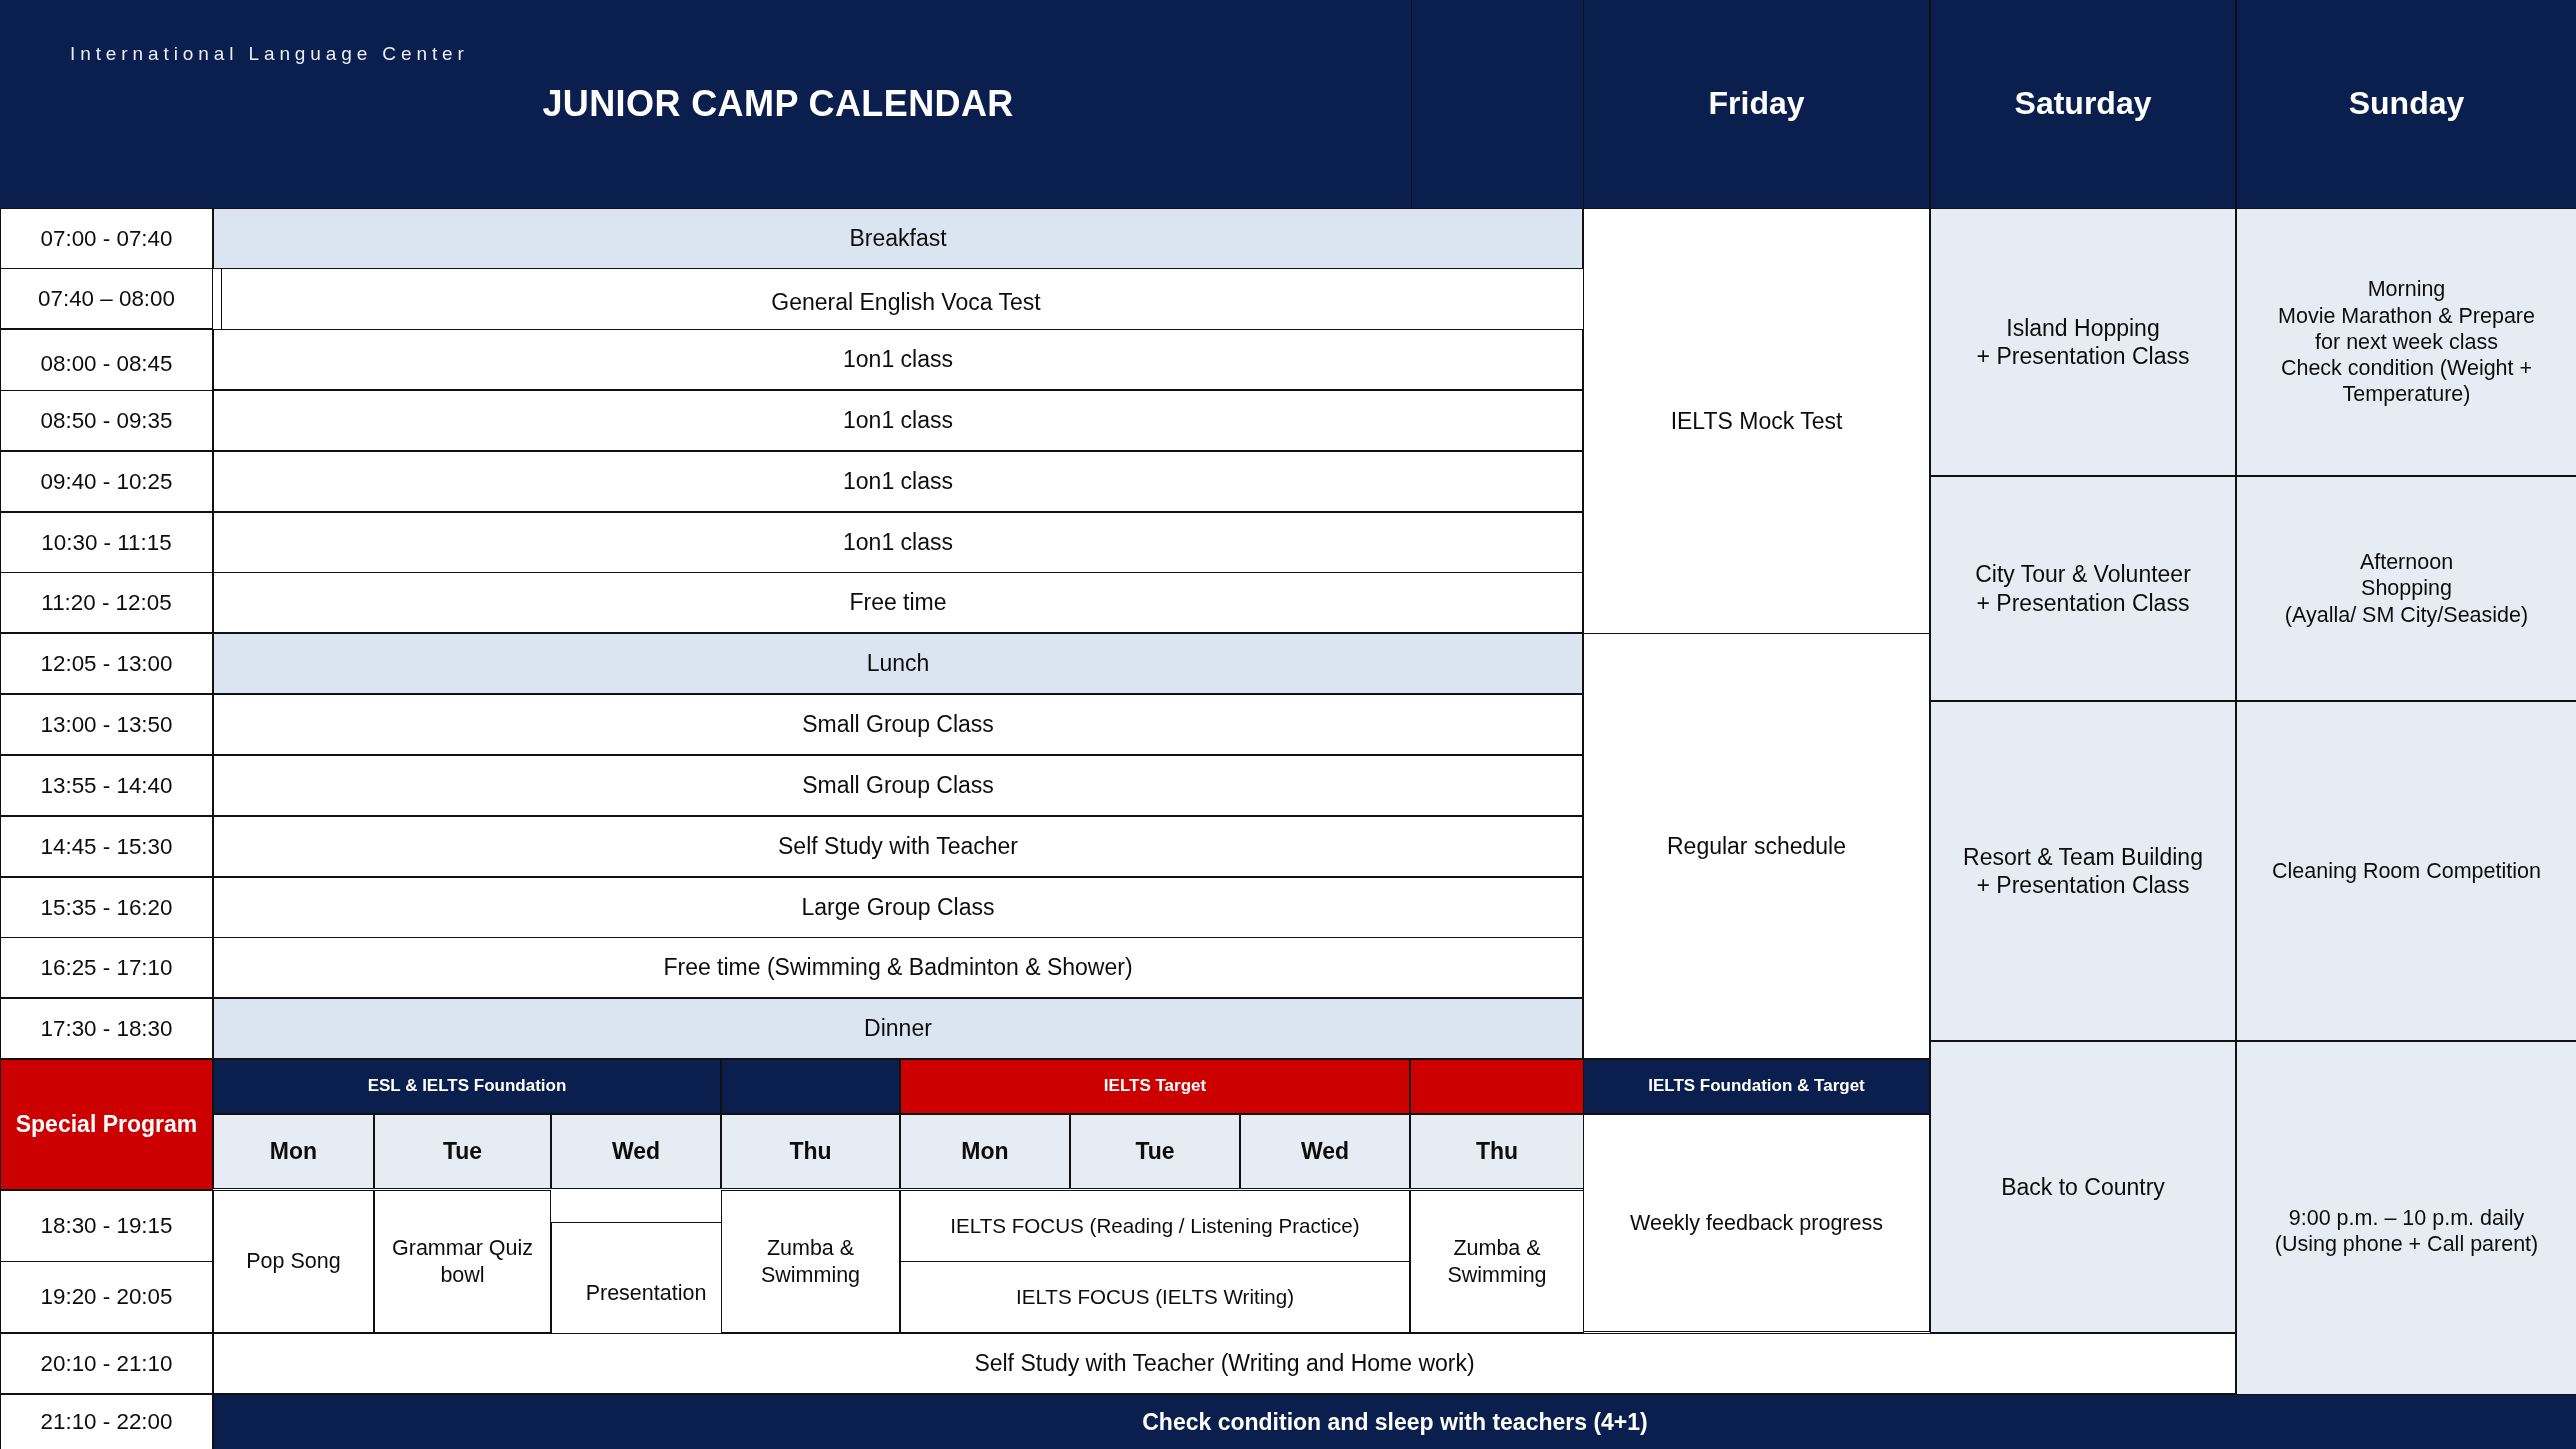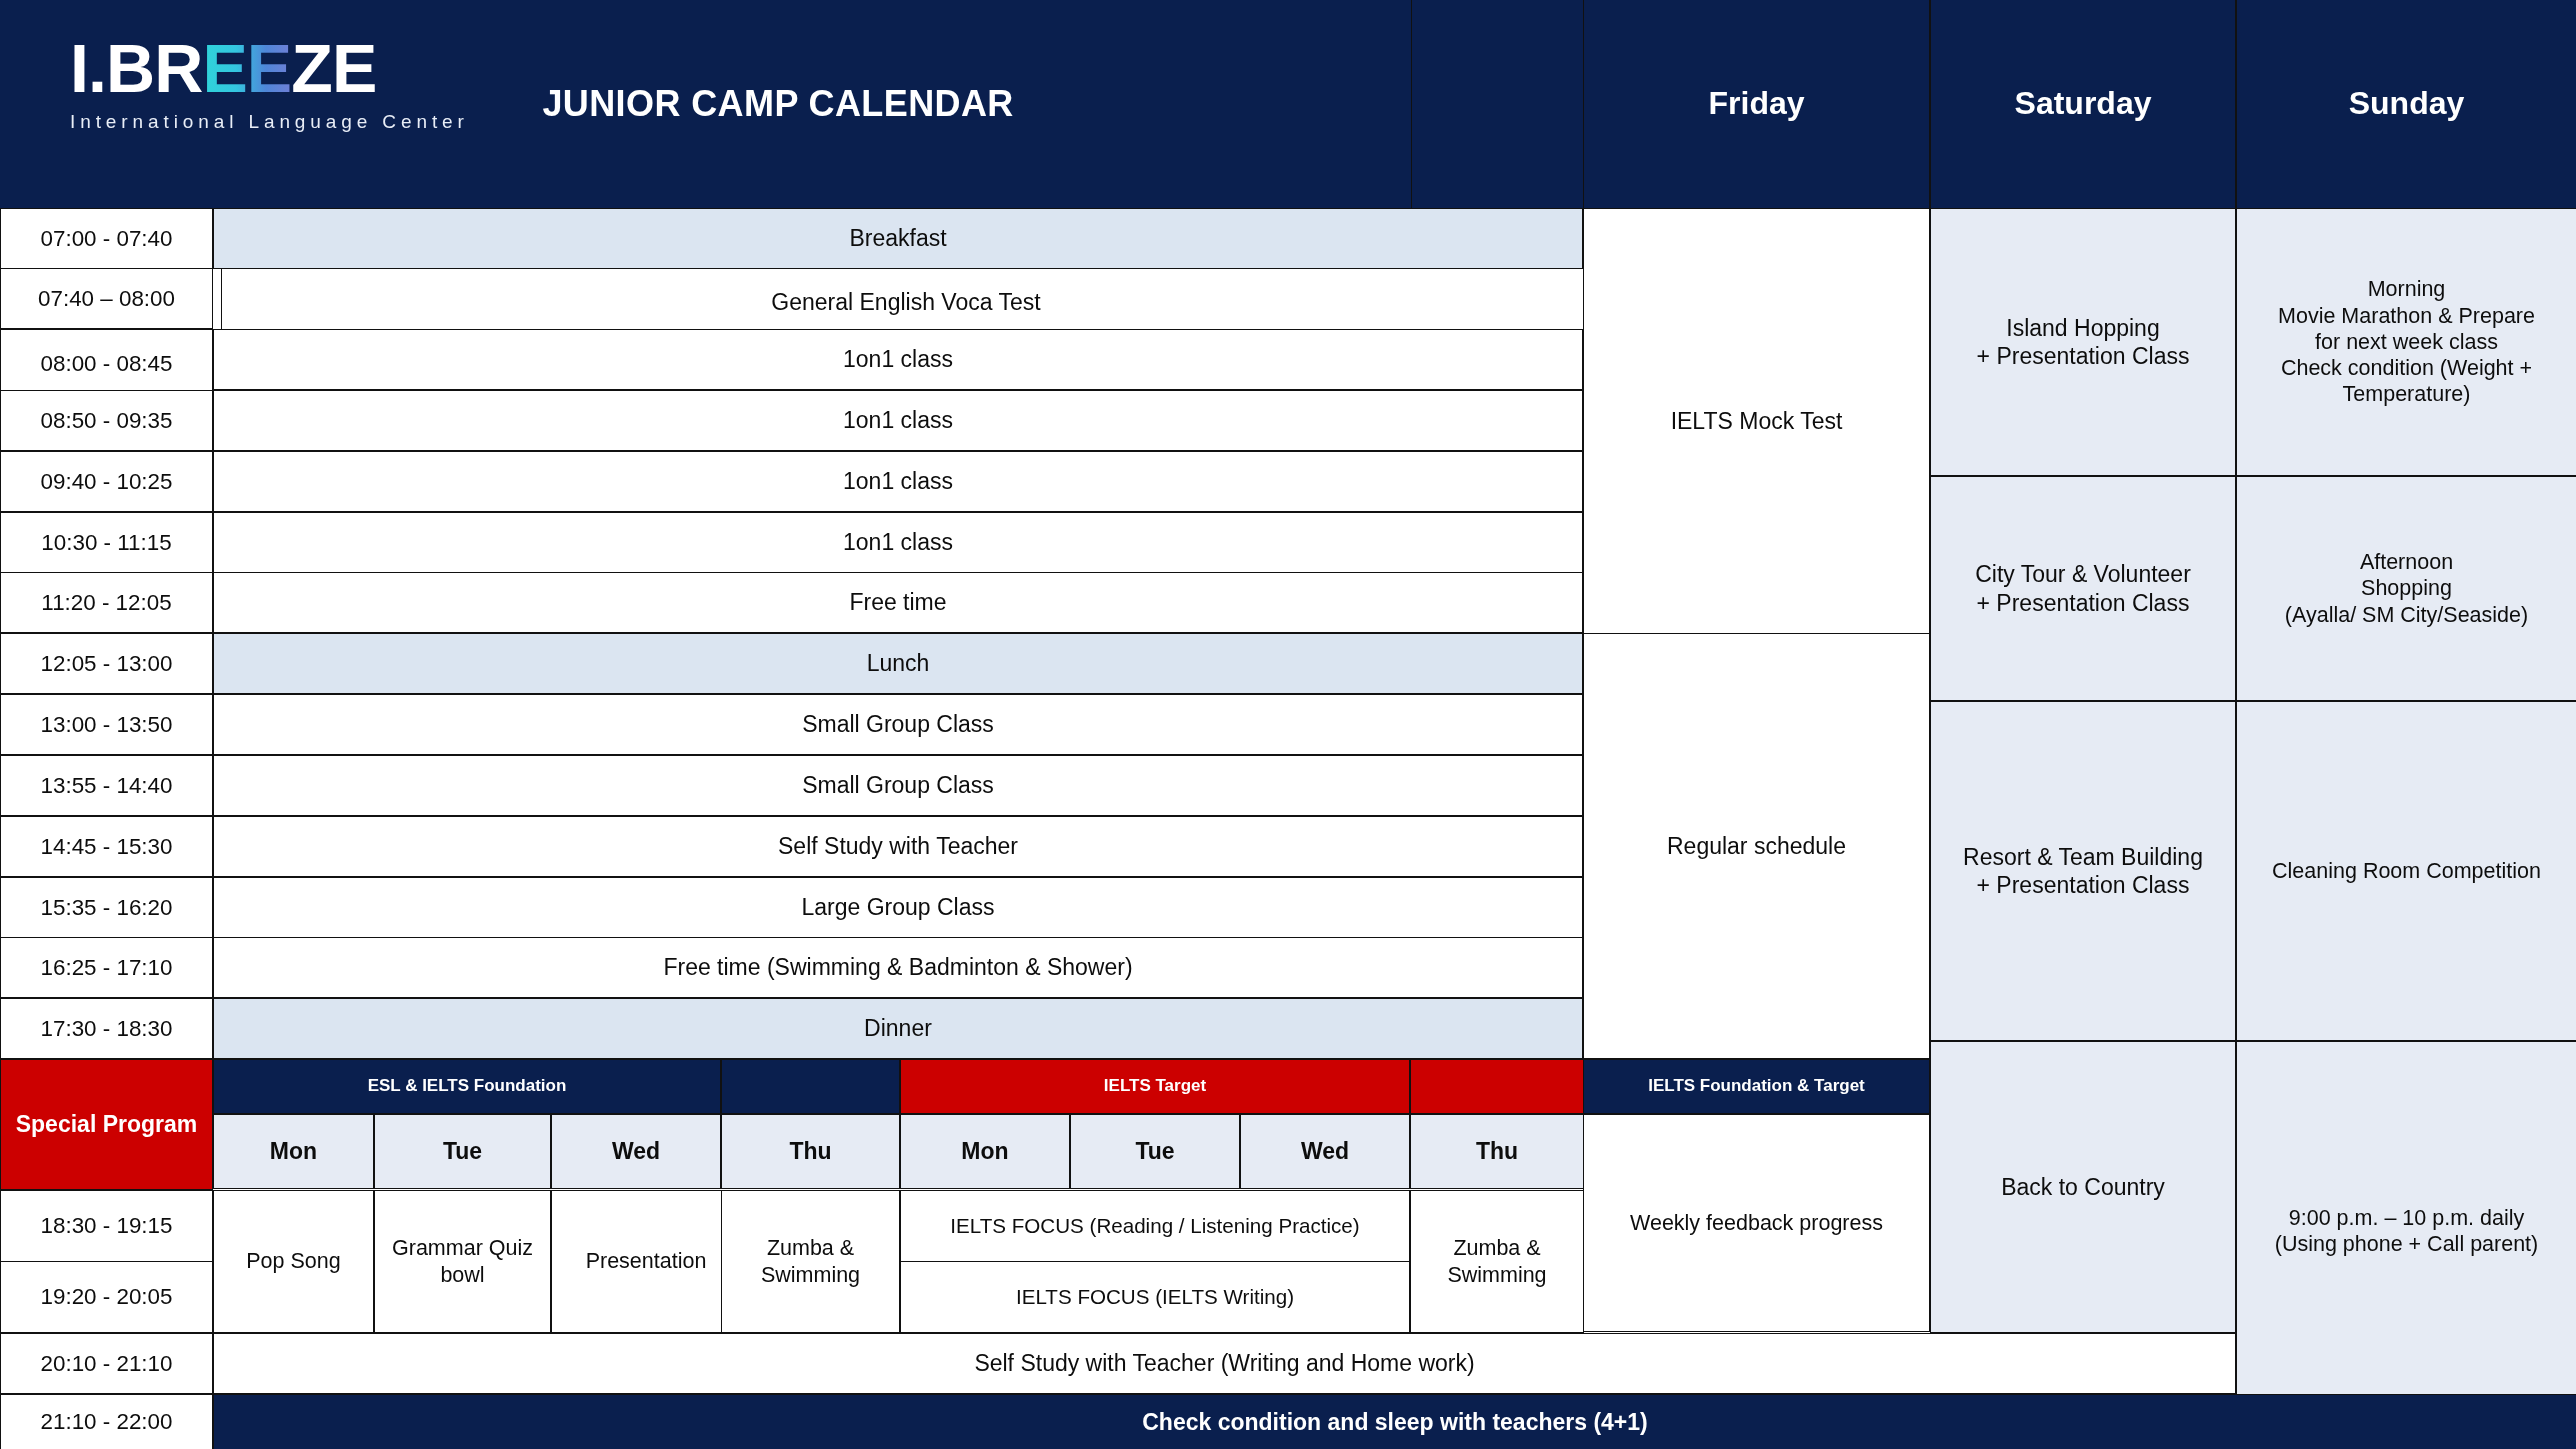--- a/index.html
+++ b/index.html
@@ -56,21 +56,20 @@
   }
 </style>
 </head>
 <body>
 
 <div class="sheet">
 
   <div class="c navy nbd" style="left:0;top:0;width:1411px;height:208px;"></div>
 
   <div class="logo">
-    <div class="logo-word"><span>I.BR</span><span class="logo-grad">EE</span><span>ZE</span></div>
     <div class="logo-sub">International Language Center</div>
   </div>
 
   <div class="c navy nbd hdr-title" style="left:537px;top:63px;width:894px;height:81px;justify-content:flex-start;">JUNIOR CAMP CALENDAR</div>
 
   <div class="c navy" style="left:1411px;top:0;width:173px;height:208px;border-top:none;border-bottom:none;"></div>
 
   <div class="c navy day" style="left:1583px;top:0;width:347px;height:208px;border-top:none;border-bottom:none;">Friday</div>
   <div class="c navy day" style="left:1930px;top:0;width:306px;height:208px;border-top:none;border-bottom:none;">Saturday</div>
   <div class="c navy day" style="left:2236px;top:0;width:340px;height:208px;border-top:none;border-bottom:none;border-right:none;">Sunday</div>
@@ -146,21 +145,21 @@
   <div class="c lblue dow" style="left:374px;top:1114px;width:177px;height:75px;">Tue</div>
   <div class="c lblue dow" style="left:551px;top:1114px;width:170px;height:75px;">Wed</div>
   <div class="c lblue dow" style="left:721px;top:1114px;width:179px;height:75px;">Thu</div>
   <div class="c lblue dow" style="left:900px;top:1114px;width:170px;height:75px;">Mon</div>
   <div class="c lblue dow" style="left:1070px;top:1114px;width:170px;height:75px;">Tue</div>
   <div class="c lblue dow" style="left:1240px;top:1114px;width:170px;height:75px;">Wed</div>
   <div class="c lblue dow" style="left:1410px;top:1114px;width:174px;height:75px;">Thu</div>
 
   <div class="c small" style="left:213px;top:1190px;width:161px;height:143px;">Pop Song</div>
   <div class="c small" style="left:374px;top:1190px;width:177px;height:143px;">Grammar Quiz bowl</div>
-  <div class="c small" style="left:551px;top:1190px;width:190px;height:143px;">Presentation</div>
+  <div class="c small" style="left:551px;top:1222px;width:190px;height:143px;">Presentation</div>
   <div class="c small" style="left:721px;top:1190px;width:179px;height:143px;">Zumba &amp; Swimming</div>
 
   <div class="c xsmall" style="left:900px;top:1190px;width:510px;height:72px;">IELTS FOCUS (Reading / Listening Practice)</div>
   <div class="c xsmall" style="left:900px;top:1261px;width:510px;height:72px;">IELTS FOCUS (IELTS Writing)</div>
   <div class="c small" style="left:1410px;top:1190px;width:174px;height:143px;">Zumba &amp; Swimming</div>
 
   <div class="c" style="left:213px;top:1333px;width:2023px;height:61px;">Self Study with Teacher (Writing and Home work)</div>
   <div class="c navy bold" style="left:213px;top:1394px;width:2363px;height:55px;border-bottom:none;border-right:none;font-size:23px;">Check condition and sleep with teachers (4+1)</div>
 
 </div>

